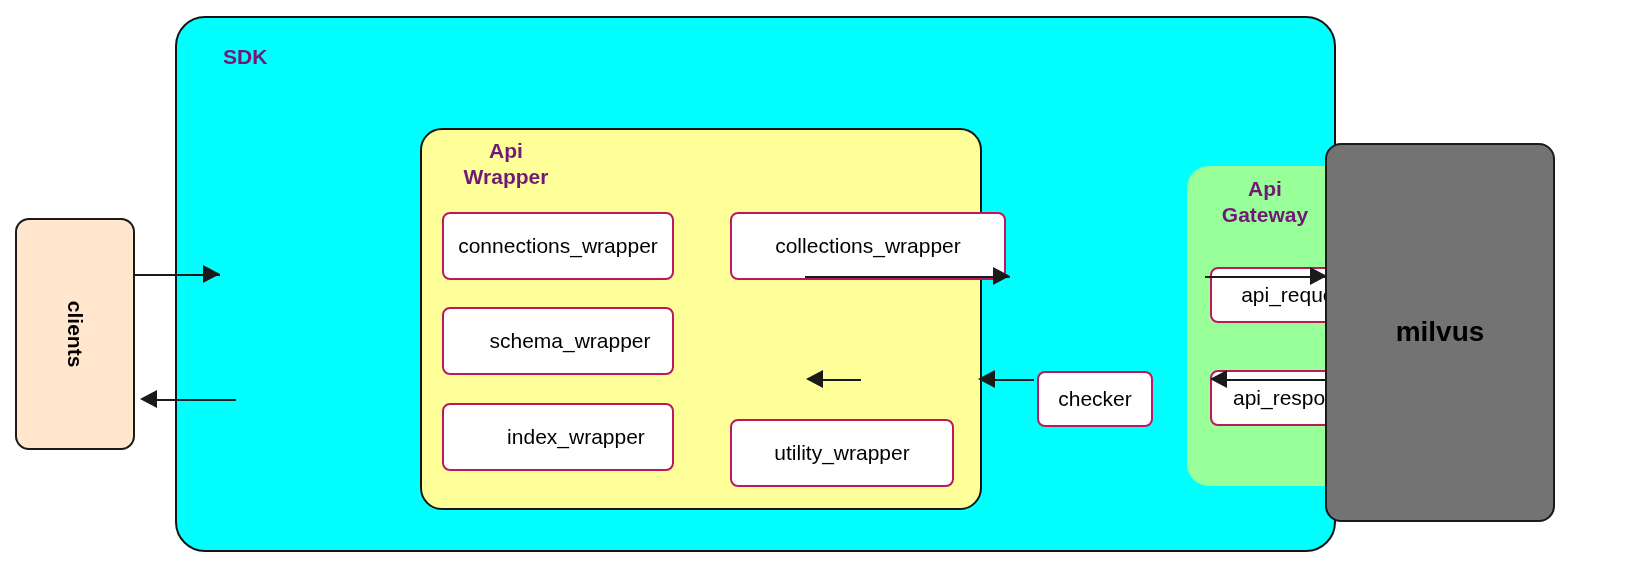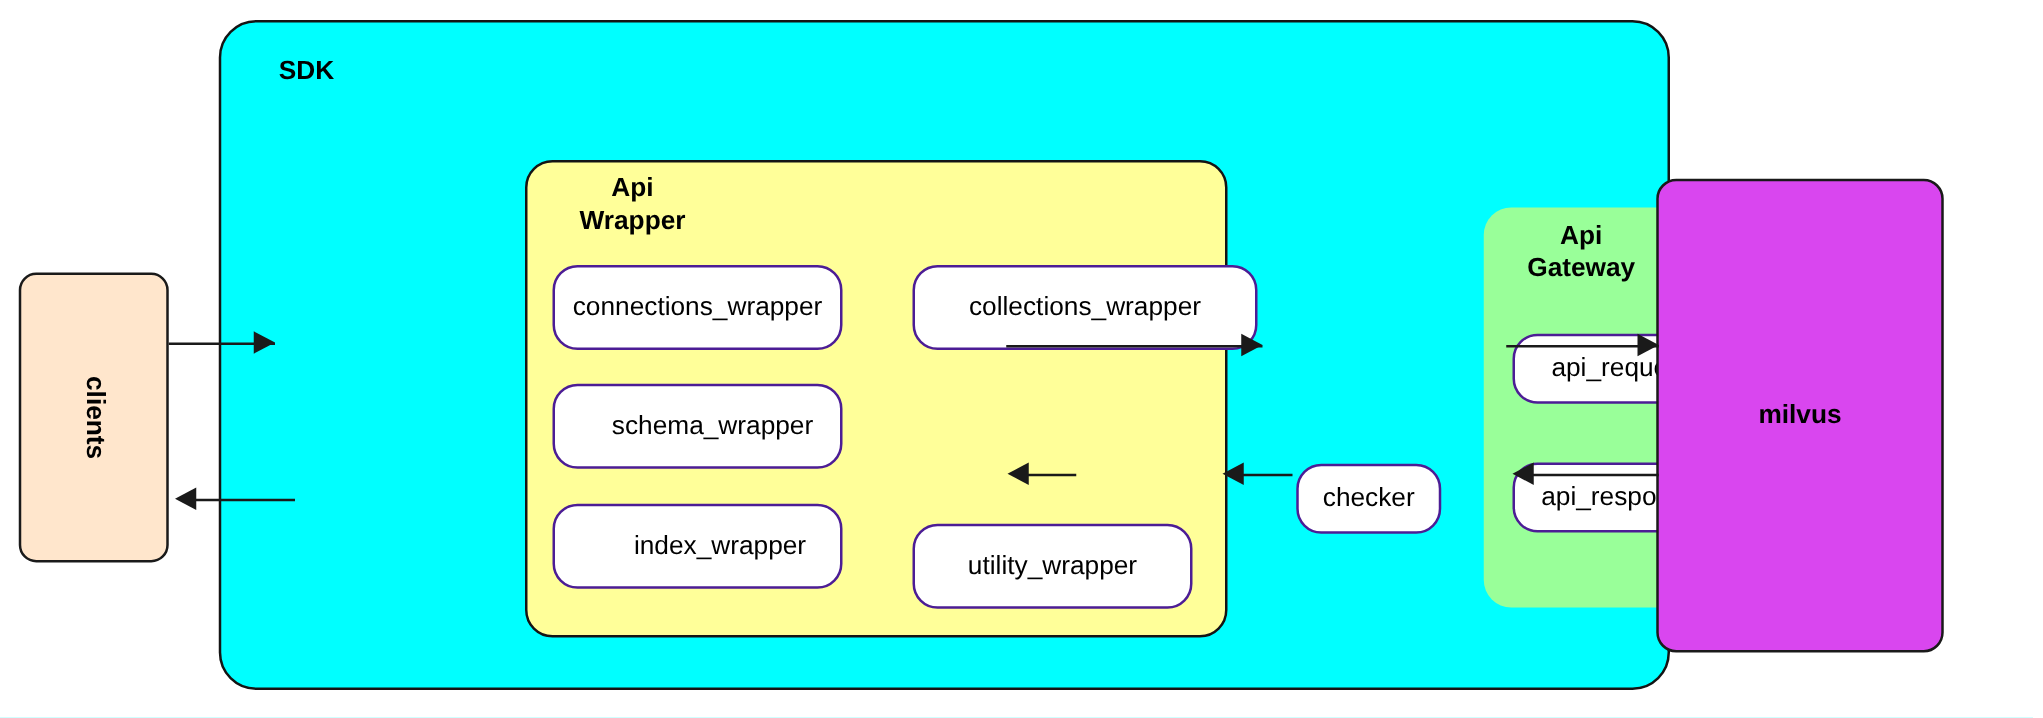--- a/index.html
+++ b/index.html
@@ -69,34 +69,34 @@
     align-items: flex-start;
     justify-content: flex-start;
   }
 
   
   .container-title {
     position: absolute;
     font-weight: bold;
     font-size: 21px;
     line-height: 1.25;
-    color: #000000;
+    color: #701a75;
     text-align: center;
     white-space: pre-line;
     pointer-events: none;
   }
   #sdk-title   { left: 46px;  top: 26px; }
   #wrapper-title { left: 20px; top: 8px;  width: 128px; }
   #gateway-title { left: 10px; top: 10px; width: 136px; }
 
   
   .leaf {
     background: #ffffff;
-    border: 2px solid #4c1d95;
-    border-radius: 20px;
+    border: 2px solid #be185d;
+    border-radius: 8px;
     font-size: 21px;
     font-weight: normal;
   }
 
   #box-connections-wrapper { left: 265px; top: 194px; width: 232px; height: 68px; }
   #box-schema-wrapper      { left: 265px; top: 289px; width: 232px; height: 68px; padding-left: 24px; }
   #box-index-wrapper       { left: 265px; top: 385px; width: 232px; height: 68px; padding-left: 36px; }
   #box-collections-wrapper { left: 553px; top: 194px; width: 276px; height: 68px; }
   #box-partition-wrapper   { left: 553px; top: 289px; width: 232px; height: 68px; }
   #box-utility-wrapper     { left: 553px; top: 385px; width: 224px; height: 68px; margin-top: 16px; }
@@ -118,25 +118,25 @@
     font-weight: bold;
     font-size: 21px;
     transform: rotate(90deg);
     white-space: nowrap;
   }
   #box-milvus {
     left: 1325px;
     top: 143px;
     width: 230px;
     height: 379px;
-    background: #d946ef;
+    background: #737373;
     border: 2px solid #1a1a1a;
     border-radius: 16px;
     font-weight: bold;
-    font-size: 21px;
+    font-size: 28px;
   }
 
   
   .edge {
     position: absolute;
     height: 0;
     border-top: 2px solid #1a1a1a;
     pointer-events: none;
   }
   .arrowhead {

